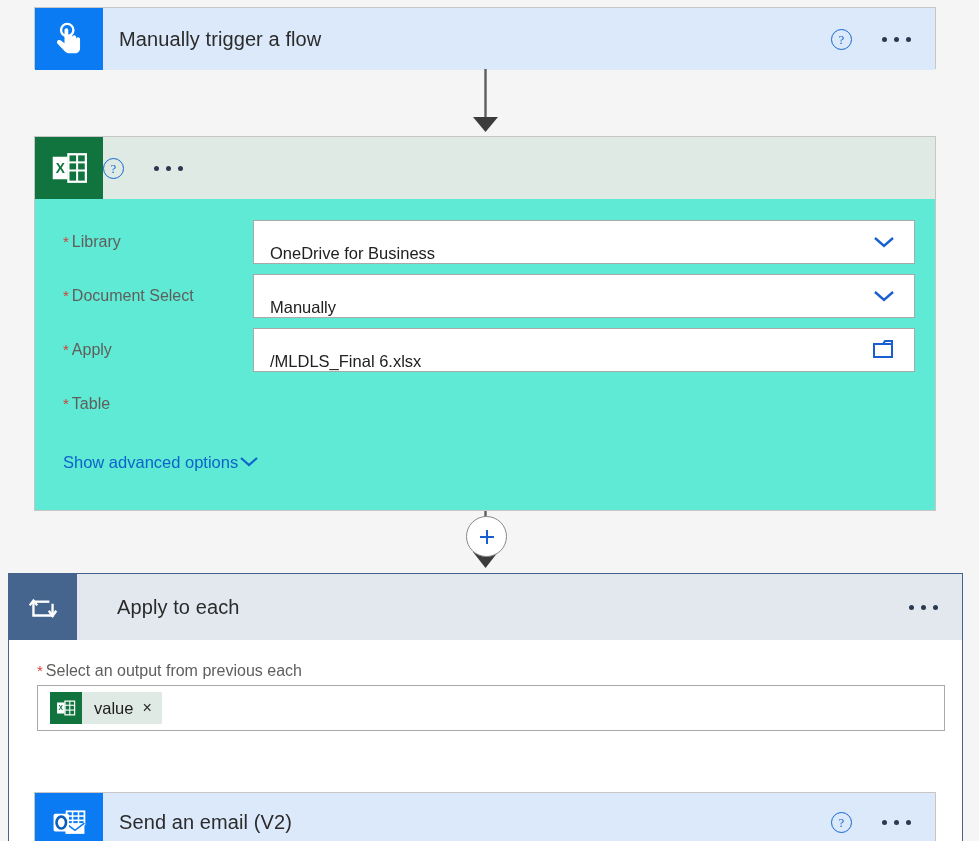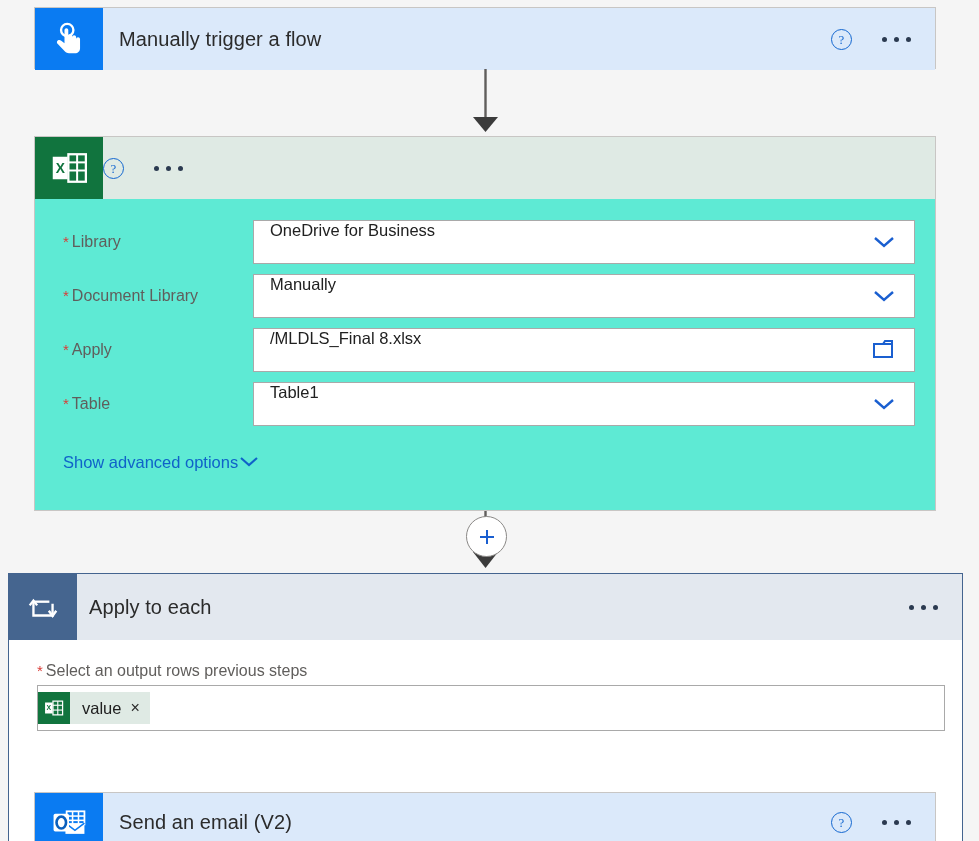--- a/index.html
+++ b/index.html
@@ -120,21 +120,21 @@
     line-height: 1;
   }
   .field-control {
     position: relative;
     flex: 1;
     max-width: 662px;
     height: 44px;
     border: 1px solid #a9a9a9;
     background: #fff;
     display: flex;
-    align-items: flex-start;
+    align-items: flex-end;
     box-sizing: border-box;
   }
   .field-value {
     padding-left: 16px;
     font-size: 16.5px;
     color: #212121;
   }
   .field-affordance {
     position: absolute;
     right: 16px;
@@ -170,38 +170,39 @@
     background: #ffffff;
     border: 1px solid #44648f;
     border-bottom: none;
     box-sizing: border-box;
   }
   #loop-card .card-header {
     background: #e3e8ef;
     height: 66px;
   }
   #loop-card .icon-tile { background: #45658f; width: 68px; min-width: 68px; }
-  #loop-card .card-title { font-size: 20px; padding-left: 12px; }
+  #loop-card .card-title { font-size: 20px; padding-left: 40px; }
 
   .loop-body { padding: 22px 0 0 28px; }
   .loop-field-label {
     font-size: 16px;
     color: #605e5c;
     display: flex;
     align-items: baseline;
     margin-bottom: 5px;
   }
   .token-box {
     width: 908px;
     height: 46px;
     border: 1px solid #a9a9a9;
     background: #fff;
     box-sizing: border-box;
     display: flex;
     align-items: center;
+    padding-left: 12px;
   }
   .token-chip {
     display: flex;
     align-items: center;
     background: #dfeae4;
     height: 32px;
     padding-right: 10px;
   }
   .token-chip .chip-icon {
     width: 32px; height: 32px;
@@ -306,60 +307,52 @@
           <svg width="28" height="16" viewBox="0 0 28 16">
               <path d="M5 4 L14 12 L23 4" fill="none" stroke="#1a5fd0" stroke-width="2.4"></path>
             </svg>
         </span>
       </div>
     </div>
 
     <div class="field-row">
       <div class="field-label">
         <span class="req-star">*</span>
-        <span>Document Library</span>
+        <span>Document Select</span>
       </div>
       <div class="field-control">
         <span class="field-value">Manually</span>
         <span class="field-affordance">
           <svg width="28" height="16" viewBox="0 0 28 16">
               <path d="M5 4 L14 12 L23 4" fill="none" stroke="#1a5fd0" stroke-width="2.4"></path>
             </svg>
         </span>
       </div>
     </div>
 
     <div class="field-row">
       <div class="field-label">
         <span class="req-star">*</span>
         <span>Apply</span>
       </div>
       <div class="field-control">
-        <span class="field-value">/MLDLS_Final 8.xlsx</span>
+        <span class="field-value">/MLDLS_Final 6.xlsx</span>
         <span class="field-affordance">
           <svg width="26" height="22" viewBox="0 0 26 22">
             <path d="M2 5 L11 5 L13 2 L20 2 L20 5" fill="none" stroke="#1a5fd0" stroke-width="2"></path>
             <rect x="2" y="5" width="18" height="13" fill="none" stroke="#1a5fd0" stroke-width="2"></rect>
           </svg>
         </span>
       </div>
     </div>
 
     <div class="field-row">
       <div class="field-label">
         <span class="req-star">*</span>
         <span>Table</span>
-      </div>
-      <div class="field-control">
-        <span class="field-value">Table1</span>
-        <span class="field-affordance">
-          <svg width="28" height="16" viewBox="0 0 28 16">
-              <path d="M5 4 L14 12 L23 4" fill="none" stroke="#1a5fd0" stroke-width="2.4"></path>
-            </svg>
-        </span>
       </div>
     </div>
 
     <div class="advanced-link">
       <span>Show advanced options</span>
       <span>
         <svg width="22" height="13" viewBox="0 0 22 13">
             <path d="M3 3 L11 10 L19 3" fill="none" stroke="#0f62c9" stroke-width="2.1"></path>
           </svg>
       </span>
@@ -392,21 +385,21 @@
           <i></i>
           <i></i>
           <i></i>
         </div>
     </div>
   </div>
 
   <div class="loop-body">
     <div class="loop-field-label">
       <span class="req-star">*</span>
-      <span>Select an output rows previous steps</span>
+      <span>Select an output from previous each</span>
     </div>
     <div class="token-box">
       <div class="token-chip">
         <span class="chip-icon">
           <svg width="22" height="22" viewBox="0 0 32 32" aria-hidden="true">
             <rect x="3" y="8" width="11" height="16" fill="#ffffff"></rect>
             <text x="8.5" y="19.5" font-family="Liberation Sans, sans-serif" font-size="10" font-weight="bold" fill="#11743e" text-anchor="middle">X</text>
             <rect x="14.5" y="6" width="14" height="20" fill="none" stroke="#ffffff" stroke-width="1.8"></rect>
             <line x1="14.5" y1="12" x2="28.5" y2="12" stroke="#ffffff" stroke-width="1.6"></line>
             <line x1="14.5" y1="19" x2="28.5" y2="19" stroke="#ffffff" stroke-width="1.6"></line>

